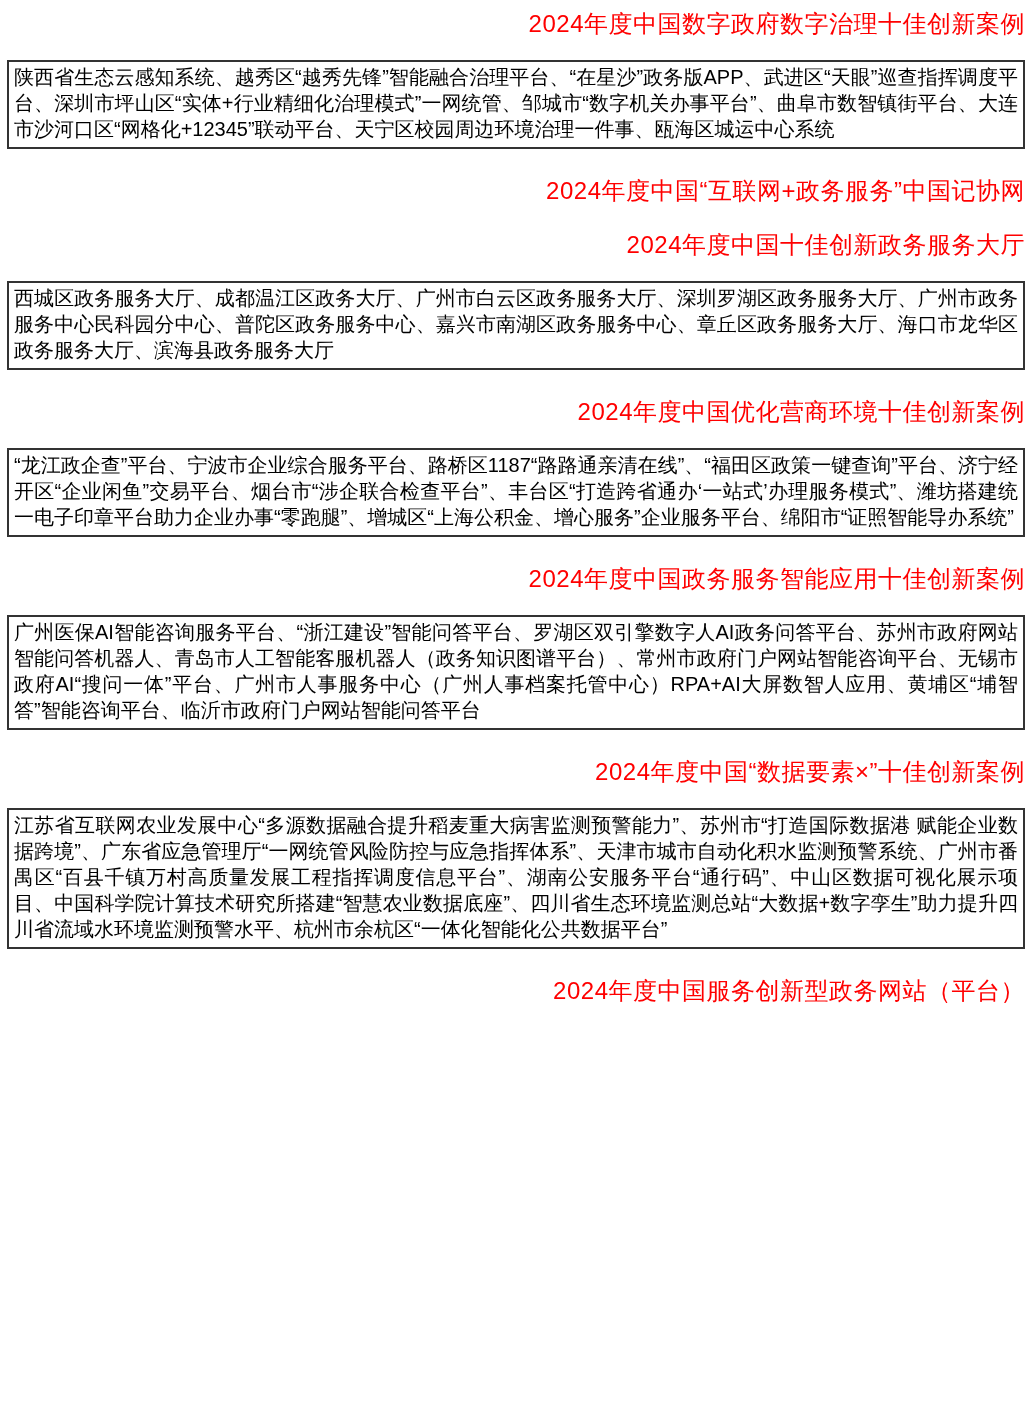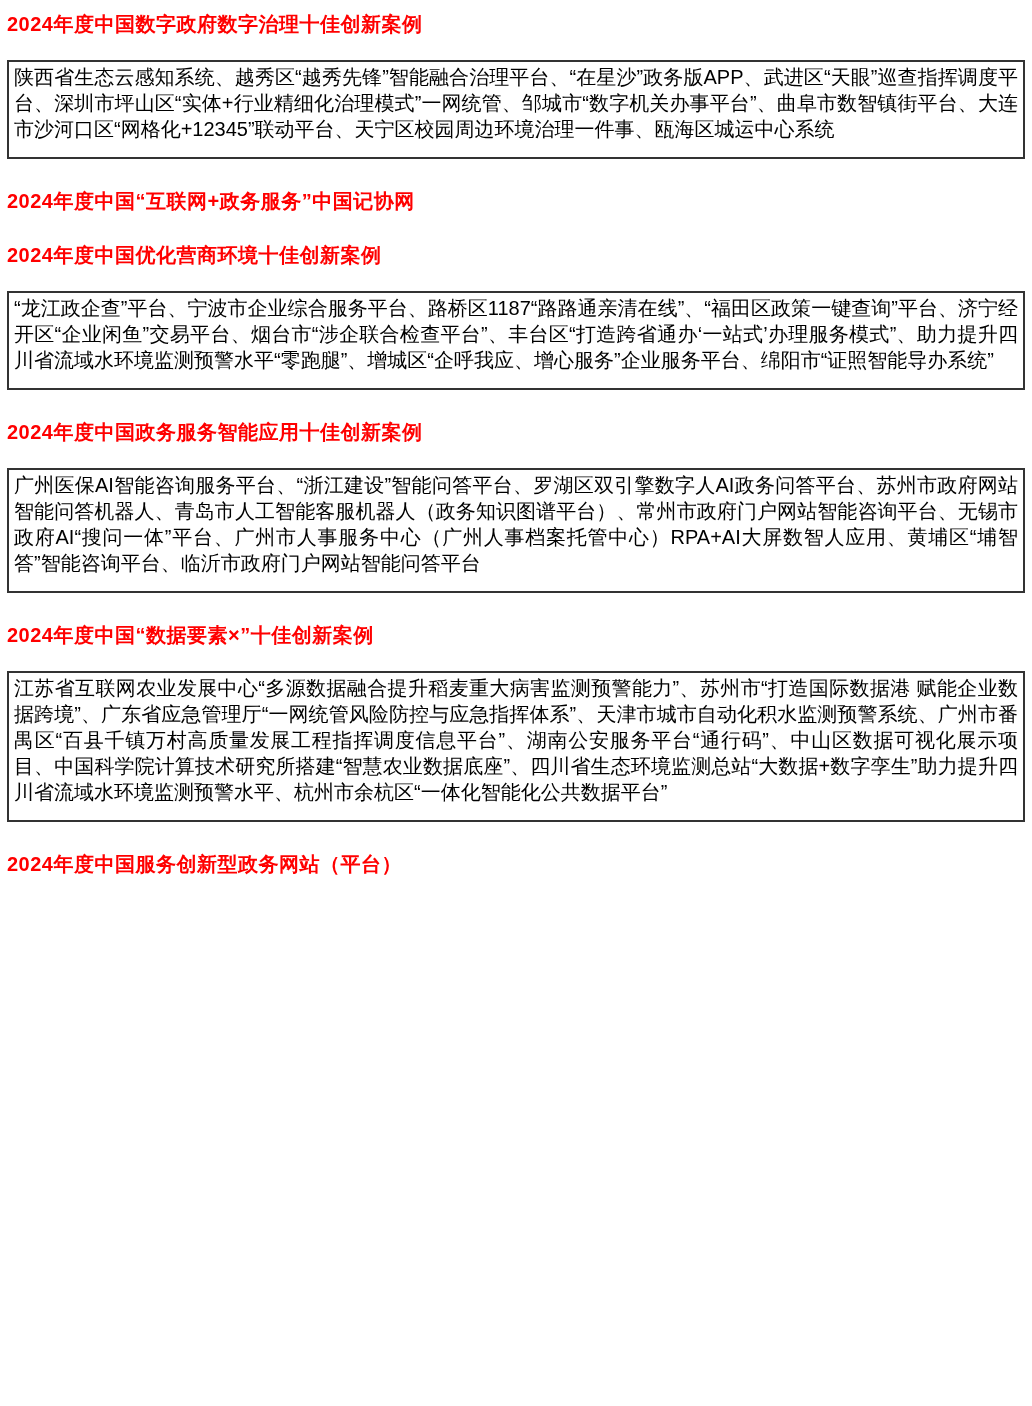--- a/index.html
+++ b/index.html
@@ -13,34 +13,34 @@
     font-family: "Liberation Sans", sans-serif;
     color: #000000;
     box-sizing: border-box;
   }
   .doc {
     padding: 0 7px 8px 7px;
   }
   .award-section { }
   .section-title {
     color: #ff0000;
-    font-size: 20px;
+    font-size: 24px;
     line-height: 24px;
-    font-weight: bold;
-    text-align: left;
+    font-weight: normal;
+    text-align: right;
     margin: 30px 0 24px 0;
     letter-spacing: 0.5px;
   }
   .award-section:first-child .section-title {
     margin-top: 12px;
   }
   .section-box {
     border: 2px solid #333333;
     background: #ffffff;
-    padding: 2px 5px 15px 5px;
+    padding: 2px 5px 5px 5px;
     font-size: 20px;
     line-height: 26px;
     text-align: justify;
     text-justify: inter-ideograph;
     color: #000000;
   }
 </style>
 </head>
 <body>
 
@@ -51,24 +51,28 @@
     <div class="section-box">陕西省生态云感知系统、越秀区“越秀先锋”智能融合治理平台、“在星沙”政务版APP、武进区“天眼”巡查指挥调度平台、深圳市坪山区“实体+行业精细化治理模式”一网统管、邹城市“数字机关办事平台”、曲阜市数智镇街平台、大连市沙河口区“网格化+12345”联动平台、天宁区校园周边环境治理一件事、瓯海区城运中心系统</div>
   </section>
 
   <section class="award-section">
   </section>
 
   <section class="award-section">
     <h2 class="section-title">2024年度中国“互联网+政务服务”中国记协网</h2>
   </section>
 
+  <section class="award-section">
+    <h2 class="section-title">2024年度中国十佳创新政务服务大厅</h2>
+    <div class="section-box">西城区政务服务大厅、成都温江区政务大厅、广州市白云区政务服务大厅、深圳罗湖区政务服务大厅、广州市政务服务中心民科园分中心、普陀区政务服务中心、嘉兴市南湖区政务服务中心、章丘区政务服务大厅、海口市龙华区政务服务大厅、滨海县政务服务大厅</div>
+  </section>
 
   <section class="award-section">
     <h2 class="section-title">2024年度中国优化营商环境十佳创新案例</h2>
-    <div class="section-box">“龙江政企查”平台、宁波市企业综合服务平台、路桥区1187“路路通亲清在线”、“福田区政策一键查询”平台、济宁经开区“企业闲鱼”交易平台、烟台市“涉企联合检查平台”、丰台区“打造跨省通办‘一站式’办理服务模式”、助力提升四川省流域水环境监测预警水平“零跑腿”、增城区“企呼我应、增心服务”企业服务平台、绵阳市“证照智能导办系统”</div>
+    <div class="section-box">“龙江政企查”平台、宁波市企业综合服务平台、路桥区1187“路路通亲清在线”、“福田区政策一键查询”平台、济宁经开区“企业闲鱼”交易平台、烟台市“涉企联合检查平台”、丰台区“打造跨省通办‘一站式’办理服务模式”、潍坊搭建统一电子印章平台助力企业办事“零跑腿”、增城区“上海公积金、增心服务”企业服务平台、绵阳市“证照智能导办系统”</div>
   </section>
 
   <section class="award-section">
     <h2 class="section-title">2024年度中国政务服务智能应用十佳创新案例</h2>
     <div class="section-box">广州医保AI智能咨询服务平台、“浙江建设”智能问答平台、罗湖区双引擎数字人AI政务问答平台、苏州市政府网站智能问答机器人、青岛市人工智能客服机器人（政务知识图谱平台）、常州市政府门户网站智能咨询平台、无锡市政府AI“搜问一体”平台、广州市人事服务中心（广州人事档案托管中心）RPA+AI大屏数智人应用、黄埔区“埔智答”智能咨询平台、临沂市政府门户网站智能问答平台</div>
   </section>
 
   <section class="award-section">
     <h2 class="section-title">2024年度中国“数据要素×”十佳创新案例</h2>
     <div class="section-box">江苏省互联网农业发展中心“多源数据融合提升稻麦重大病害监测预警能力”、苏州市“打造国际数据港 赋能企业数据跨境”、广东省应急管理厅“一网统管风险防控与应急指挥体系”、天津市城市自动化积水监测预警系统、广州市番禺区“百县千镇万村高质量发展工程指挥调度信息平台”、湖南公安服务平台“通行码”、中山区数据可视化展示项目、中国科学院计算技术研究所搭建“智慧农业数据底座”、四川省生态环境监测总站“大数据+数字孪生”助力提升四川省流域水环境监测预警水平、杭州市余杭区“一体化智能化公共数据平台”</div>

